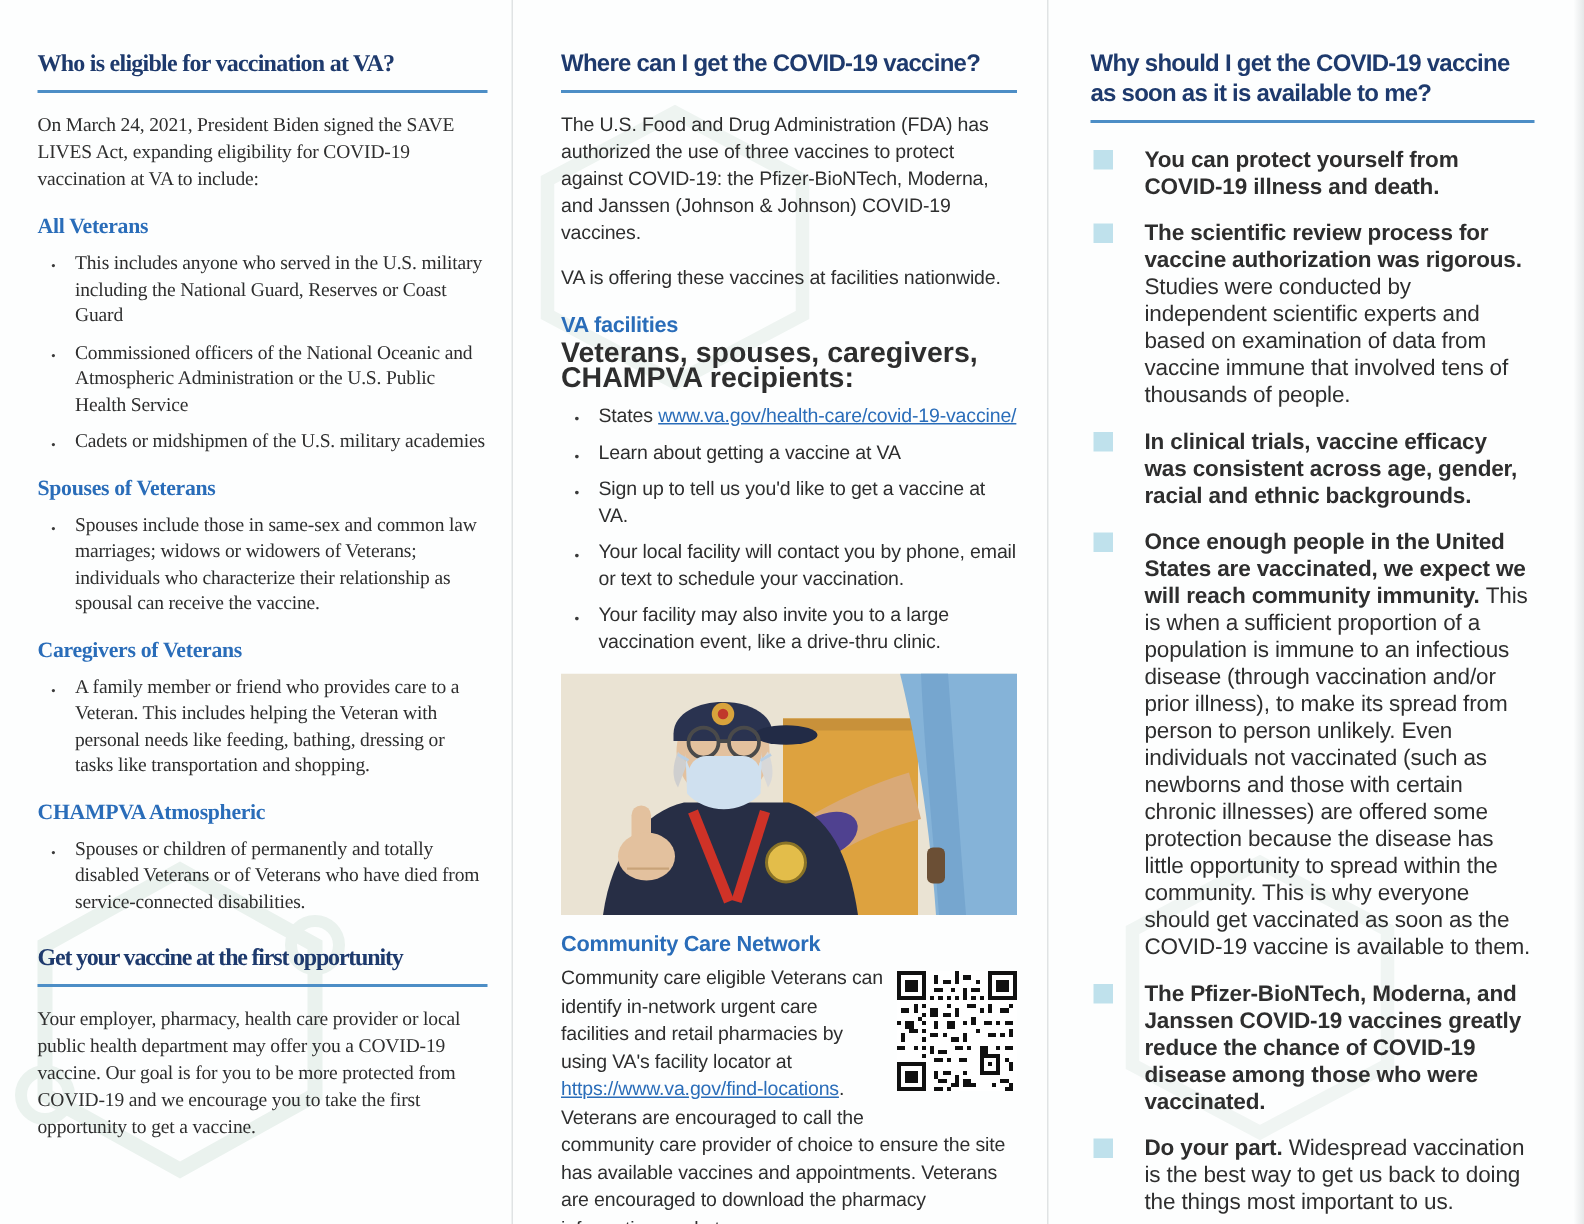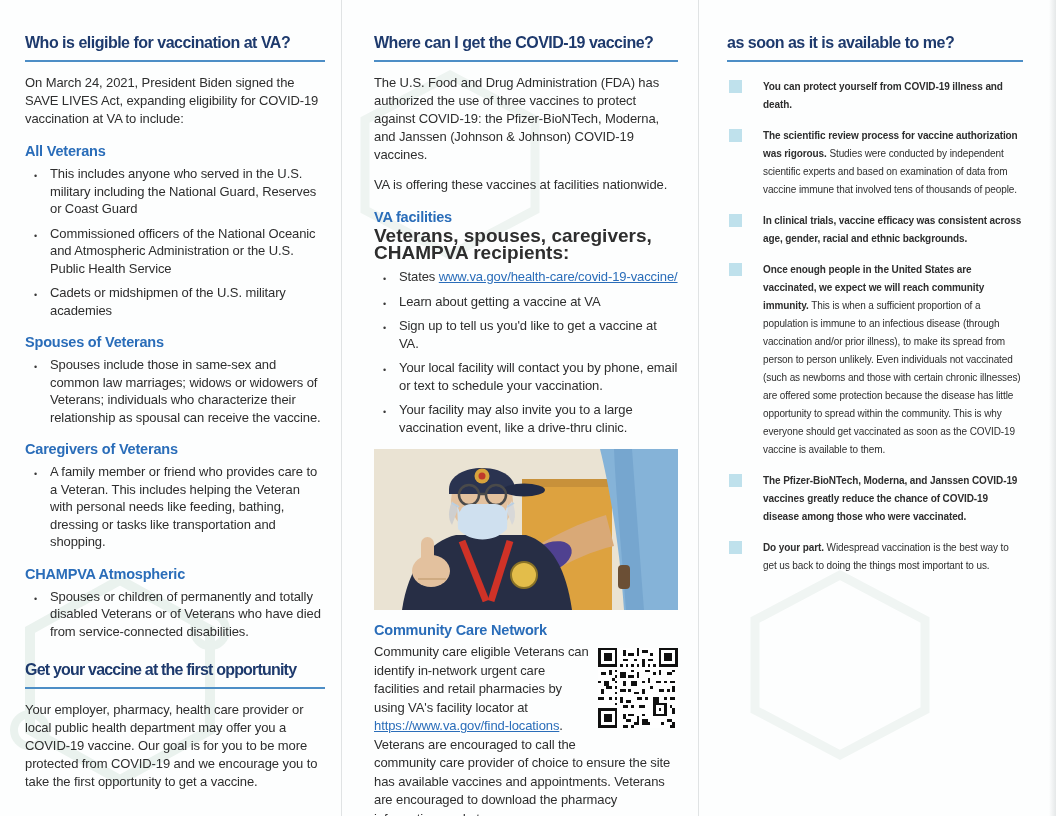--- a/index.html
+++ b/index.html
@@ -11,21 +11,21 @@
     color:#2e2e2e;
   }
   
   .watermark { position:absolute; pointer-events:none; }
   
   .fold { position:absolute; top:0; bottom:0; width:1px; background:#e0e3e4; }
   .page-edge { position:absolute; top:0; bottom:0; right:0; width:7px;
     background:linear-gradient(to right, rgba(0,0,0,0), rgba(120,130,135,0.18)); }
 
   .panel { position:absolute; top:0; }
-  #panel1 { left:25px;  width:300px; }
+  #panel1 { left:25px;  width:300px;font-family:Liberation Serif, serif; }
   #panel2 { left:374px; width:304px; }
   #panel3 { left:727px; width:296px; }
 
   h1.main {
     font-size:16px; font-weight:bold; color:#1e3a6d;
     letter-spacing:-0.5px; margin:33px 0 0 0; line-height:20px; white-space:nowrap;
   }
   h1.wrap2 { white-space:normal; }
   h1.wrap2 span { display:block; }
   h1.tight { letter-spacing:-0.8px; }
@@ -42,21 +42,21 @@
   ul.dots li::before { content:"•"; position:absolute; left:9px; top:3px; font-size:9px; color:#3a3a3a; }
 
   a.link { color:#2a6db9; text-decoration:underline; overflow-wrap:anywhere; cursor:pointer; }
 
   .photo { width:304px; height:161px; margin:13px 0 12px 0; display:block; }
 
   .ccn-title { font-size:14.5px; font-weight:bold; color:#2a6db9; margin:0 0 5px 0; letter-spacing:-0.2px; }
   .ccn-text { font-size:13px; letter-spacing:-0.1px; line-height:18.5px; margin:0; }
   .qr { float:right; width:80px; height:85px; margin:2px 0 6px 9px; }
 
-  .p3-item { display:flex; align-items:flex-start; font-size:10px; letter-spacing:-0.1px; line-height:18px; margin:0 0 13px 0; }
+  .p3-item { display:flex; align-items:flex-start; font-size:15px; letter-spacing:-0.1px; line-height:18px; margin:0 0 13px 0; }
   .p3-sq { flex:0 0 auto; width:13px; height:13px; background:#bfe1ec; margin:2px 21px 0 2px; }
   .p3-text b { font-weight:bold; }
 </style>
 </head>
 <body>
 
 <svg class="watermark" style="left:-50px; top:560px;" width="340" height="280" viewBox="0 0 340 280">
   <polygon points="170,20 260,70 260,170 170,220 80,170 80,70" fill="none" stroke="#eaf2ee" stroke-width="10"></polygon>
   <circle cx="260" cy="70" r="16" fill="none" stroke="#eaf2ee" stroke-width="8"></circle>
   <circle cx="80" cy="170" r="16" fill="none" stroke="#eaf2ee" stroke-width="8"></circle>
@@ -267,20 +267,21 @@
             <rect x="26" y="28" width="2" height="1"></rect>
         </g>
       </svg>
       <span>Community care eligible Veterans can identify in-network urgent care facilities and retail pharmacies by using VA's facility locator at </span><a class="link">https://www.va.gov/find-locations</a><span>. Veterans are encouraged to call the community care provider of choice to ensure the site has available vaccines and appointments. Veterans are encouraged to download the pharmacy information card at </span>
     </p>
   </div>
 </section>
 
 <section class="panel" id="panel3">
   <h1 class="main wrap2">
+    <span>Why should I get the COVID-19 vaccine</span>
     <span>as soon as it is available to me?</span>
   </h1>
   <div class="rule"></div>
 
   <div class="p3-item">
     <span class="p3-sq"></span>
     <span class="p3-text"><b>You can protect yourself from COVID-19 illness and death.</b><span></span></span>
   </div>
   <div class="p3-item">
     <span class="p3-sq"></span>

